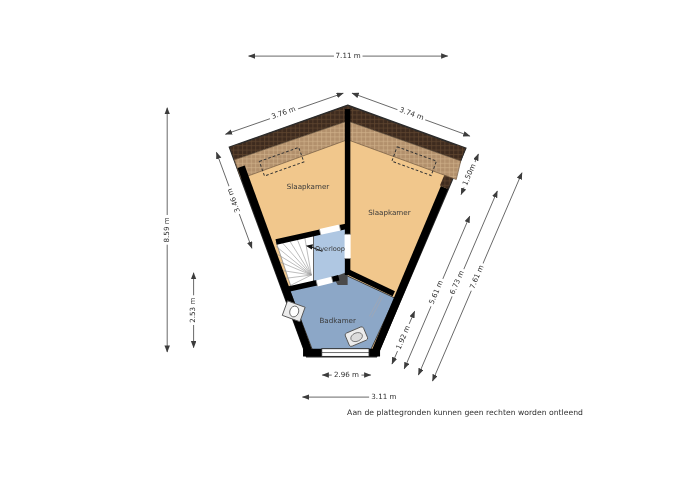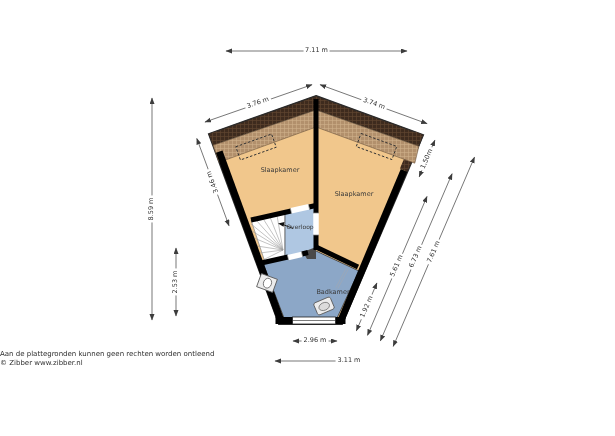--- a/index.html
+++ b/index.html
@@ -11,21 +11,21 @@
   .dim-label{
     position:absolute;font-size:6.5px;color:#2f2f2f;background:#ffffff;
     padding:0 2px;white-space:nowrap;line-height:1.1;
     transform:translate(-50%,-50%);
   }
   .room-label{
     position:absolute;font-size:6.5px;color:#3a3a3a;white-space:nowrap;
     transform:translate(-50%,-50%);line-height:1;
   }
   .footer{
-    position:absolute;left:0;top:350px;width:100%;text-align:left;
+    position:absolute;left:0;top:371px;width:100%;text-align:right;
     font-size:7px;color:#2e2e2e;line-height:1.35;
   }
 </style>
 </head>
 <body>
 
 <div class="screen">
 
   <svg class="plan-svg" width="615" height="436" viewBox="0 0 615 436">
     <defs>
@@ -137,20 +137,19 @@
   <div class="dim-label" style="left:397.3px;top:265.9px;transform:translate(-50%,-50%) rotate(-66.8deg);">5.61 m</div>
   <div class="dim-label" style="left:416.3px;top:257.3px;transform:translate(-50%,-50%) rotate(-66.8deg);">6.73 m</div>
   <div class="dim-label" style="left:433.8px;top:251.7px;transform:translate(-50%,-50%) rotate(-66.8deg);">7.61 m</div>
   <div class="dim-label" style="left:366.6px;top:306.9px;transform:translate(-50%,-50%) rotate(-66.8deg);">1.92 m</div>
   <div class="dim-label" style="left:315px;top:341px;">2.96 m</div>
   <div class="dim-label" style="left:314px;top:361px;margin-left:35px;">3.11 m</div>
 
   <div class="room-label" style="left:280px;top:170px;">Slaapkamer</div>
   <div class="room-label" style="left:354px;top:194px;">Slaapkamer</div>
   <div class="room-label" style="left:300px;top:227px;font-size:6px;">Overloop</div>
-  <div class="room-label" style="left:307px;top:292px;margin-left:26px;">Badkamer</div>
+  <div class="room-label" style="left:307px;top:292px;">Badkamer</div>
 
   <div class="footer">
     <div>Aan de plattegronden kunnen geen rechten worden ontleend</div>
-    <div>© Zibber www.zibber.nl</div>
   </div>
 
 </div>
 
 </body></html>

